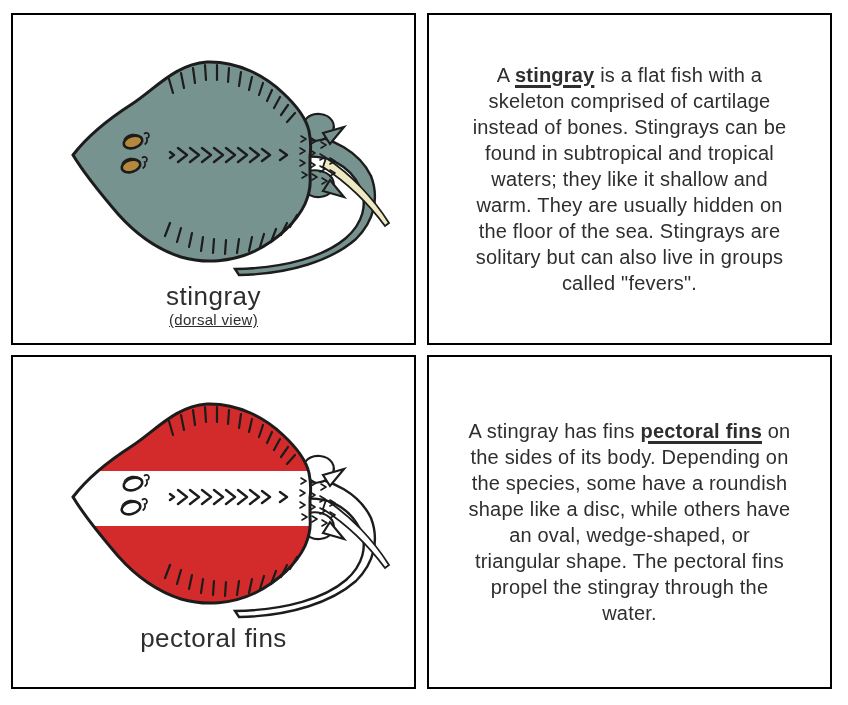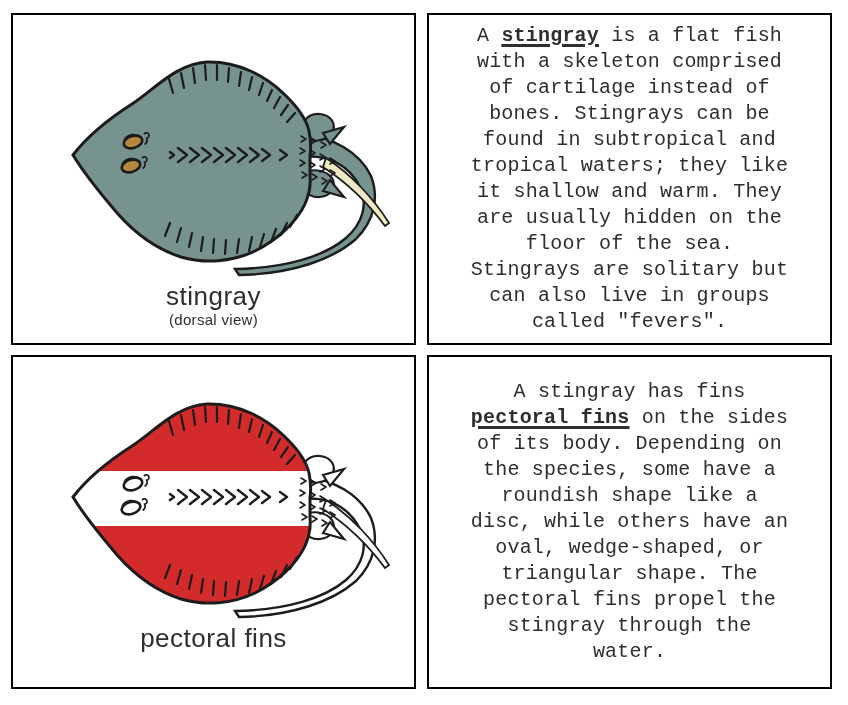--- a/index.html
+++ b/index.html
@@ -25,32 +25,32 @@
   .label{
     margin-top:-4px;
     font-size:26px;line-height:30px;
     color:var(--text,#2e2e2e);
     letter-spacing:0.5px;
   }
   .sublabel{
     font-size:15px;line-height:18px;
     color:var(--text,#2e2e2e);
     letter-spacing:0.3px;
+    text-decoration:underline;
   }
   .text-card{
     display:flex;align-items:center;justify-content:center;
     text-align:center;
     padding:0 26px;
   }
   .desc{
     margin:12px;
     font-size:20px;line-height:26px;
     color:var(--text,#2e2e2e);
     letter-spacing:0.2px;
-    font-family:Liberation Mono, monospace;
   }
   .term{
     font-weight:bold;
     text-decoration:underline;
     text-decoration-thickness:2.5px;
     text-underline-offset:3px;
   }
   
   .outl{stroke:var(--outline,#1c1c1c);}
   .body-fill{fill:var(--body,#779390);}

